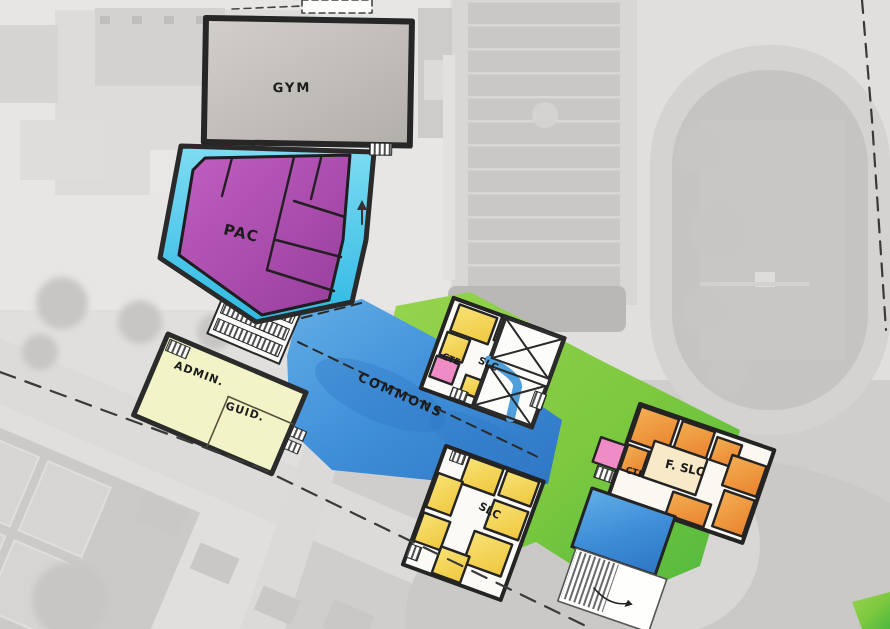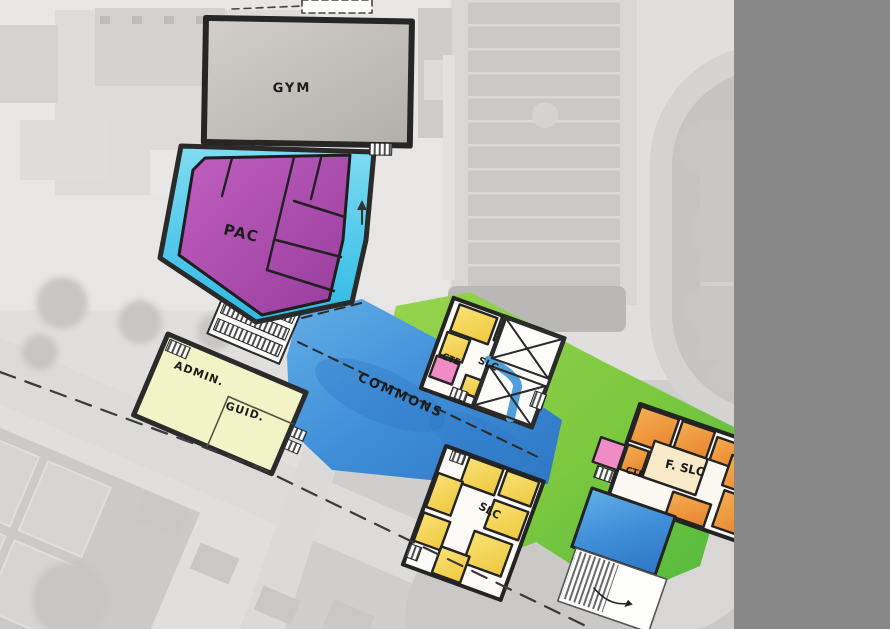--- a/index.html
+++ b/index.html
@@ -1,17 +1,17 @@
 <!DOCTYPE html>
 <html><head>
 <meta charset="utf-8">
 <style>
   html,body{margin:0;padding:0;background:#888;}
   .stage{
-    position:relative;width:734px;height:629px;overflow:hidden;
+    position:relative;width:890px;height:629px;overflow:hidden;
     background:#e2e1df;font-family:"DejaVu Sans",sans-serif;
   }
   .stage svg{position:absolute;left:0;top:0;}
   text{fill:#1b1b1b;font-family:"DejaVu Sans",sans-serif;font-weight:bold;}
 </style>
 </head>
 <body>
 
 <div class="stage">
 <svg width="890" height="629" viewBox="0 0 890 629">

